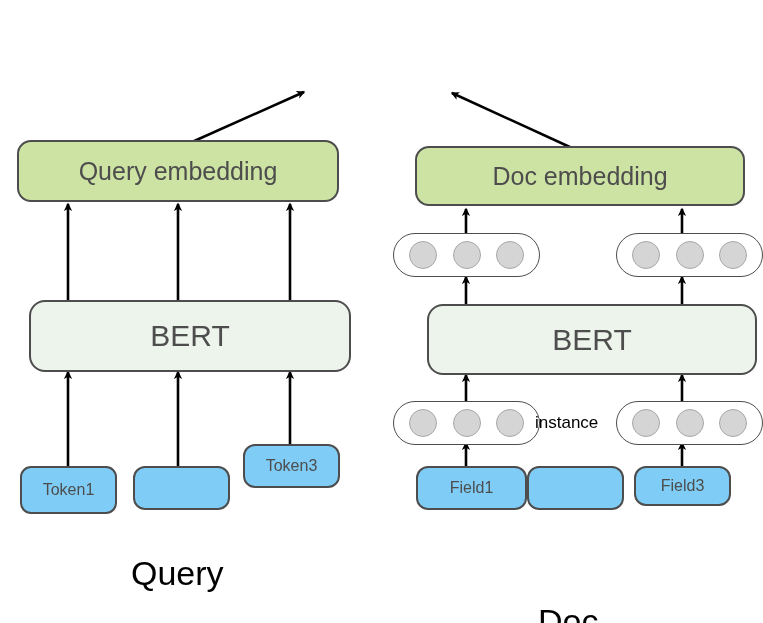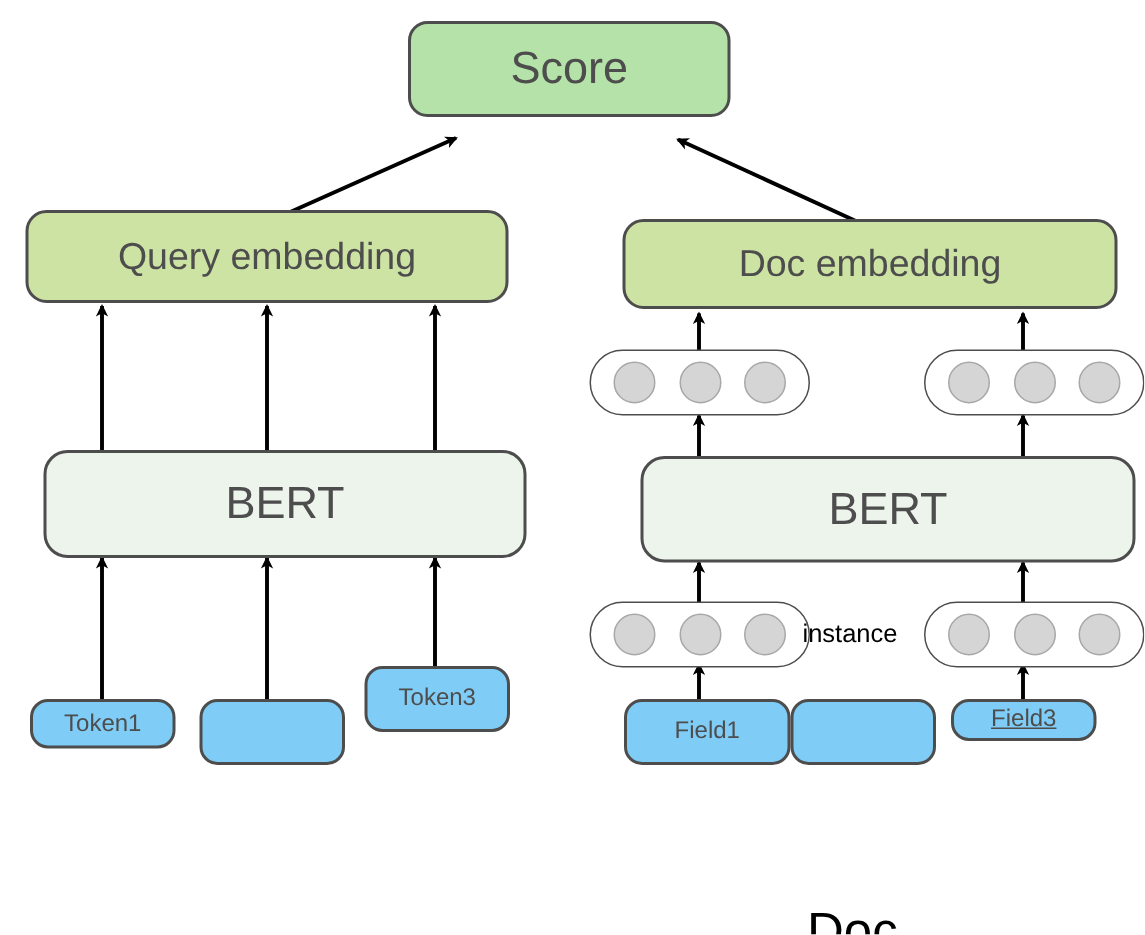--- a/index.html
+++ b/index.html
@@ -119,23 +119,20 @@
     <line x1="466" y1="304" x2="466" y2="277" stroke="#000000" stroke-width="2.6" marker-end="url(#ah)"></line>
     <line x1="682" y1="304" x2="682" y2="277" stroke="#000000" stroke-width="2.6" marker-end="url(#ah)"></line>
 
     <line x1="466" y1="404" x2="466" y2="375" stroke="#000000" stroke-width="2.6" marker-end="url(#ah)"></line>
     <line x1="682" y1="404" x2="682" y2="375" stroke="#000000" stroke-width="2.6" marker-end="url(#ah)"></line>
 
     <line x1="466" y1="468" x2="466" y2="443" stroke="#000000" stroke-width="2.6" marker-end="url(#ah)"></line>
     <line x1="682" y1="468" x2="682" y2="443" stroke="#000000" stroke-width="2.6" marker-end="url(#ah)"></line>
   </svg>
 
-  <div class="node node-score" style="left:272px; top:14px; width:215px; height:64px;">
-    <span>Score</span>
-  </div>
 
   <div class="node node-embed" style="left:415px; top:146px; width:330px; height:60px;">
     <span>Doc embedding</span>
   </div>
 
   <div class="node node-embed" style="left:17px; top:140px; width:322px; height:62px;">
     <span>Query embedding</span>
   </div>
 
   <div class="pill" style="left:393px; top:233px; width:147px; height:44px;">
@@ -163,35 +160,36 @@
     <span class="dot"></span>
   </div>
   <div class="pill" style="left:616px; top:401px; width:147px; height:44px;">
     <span class="dot"></span>
     <span class="dot"></span>
     <span class="dot"></span>
   </div>
 
   <div class="label-plain label-instance" style="left:535px; top:414px;">instance</div>
 
-  <div class="node node-token" style="left:20px; top:466px; width:97px; height:33px;">
+  <div class="node node-token" style="left:20px; top:466px; width:97px; height:48px;border-radius:11px;">
     <span>Token1</span>
   </div>
   <div class="node node-token" style="left:133px; top:466px; width:97px; height:44px;">
     <span></span>
   </div>
   <div class="node node-token" style="left:243px; top:444px; width:97px; height:44px;">
     <span>Token3</span>
   </div>
 
   <div class="node node-token" style="left:416px; top:466px; width:111px; height:44px;">
     <span>Field1</span>
   </div>
   <div class="node node-token" style="left:527px; top:466px; width:97px; height:44px;">
     <span></span>
   </div>
-  <div class="node node-token" style="left:634px; top:466px; width:97px; height:28px;text-decoration:underline;">
+  <div class="node node-token" style="left:634px; top:466px; width:97px; height:40px;">
     <span>Field3</span>
   </div>
 
+  <div class="label-plain label-bottom" style="left:131px; top:556px;">Query</div>
   <div class="label-plain label-bottom" style="left:538px; top:556px;margin-top:48px;">Doc</div>
 
 </div>
 
 </body></html>

